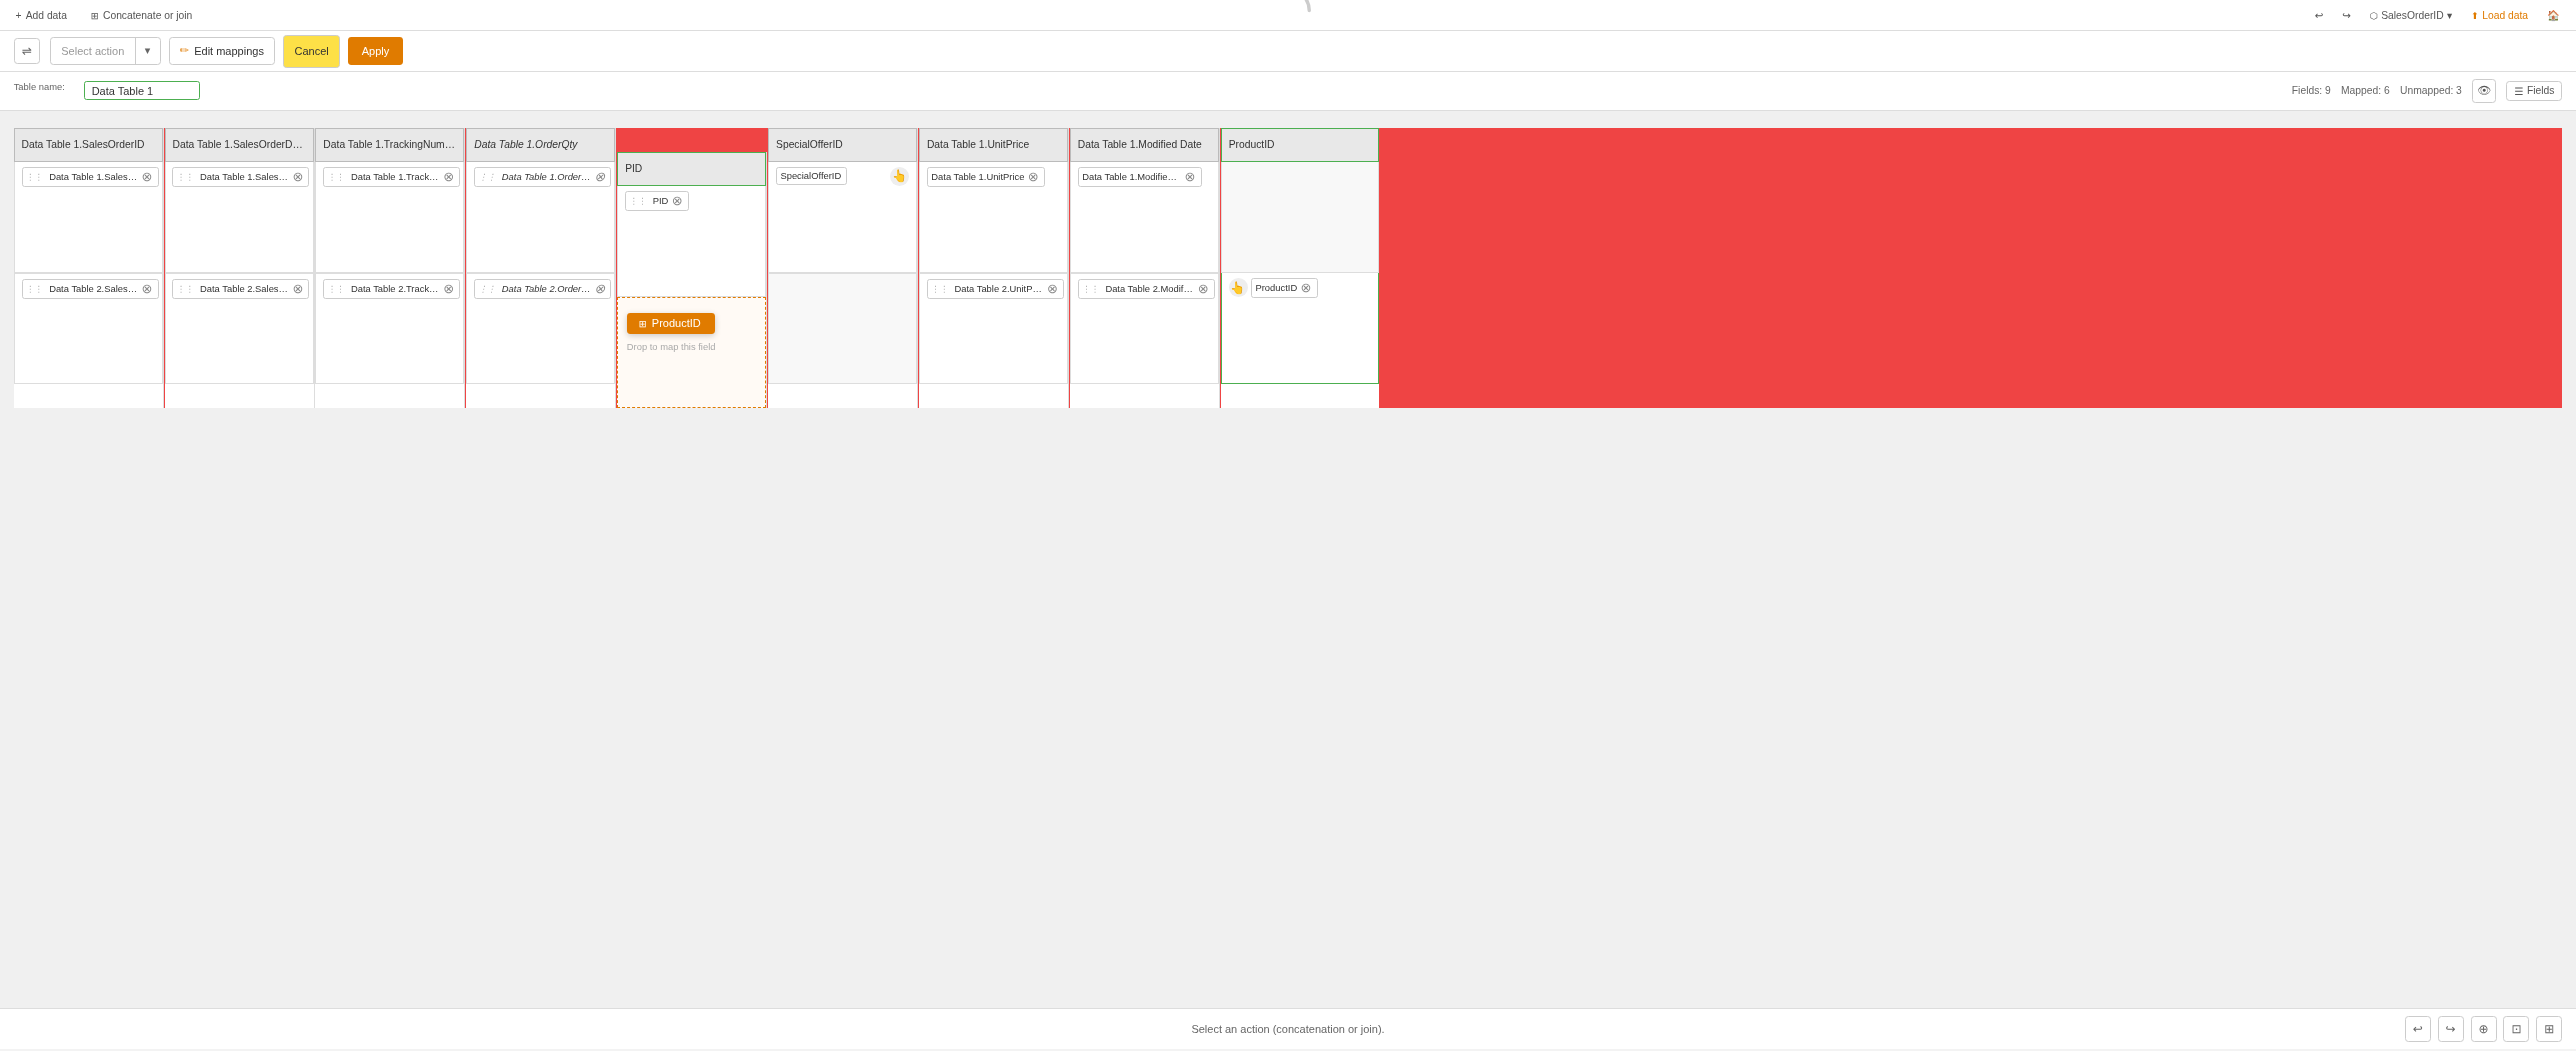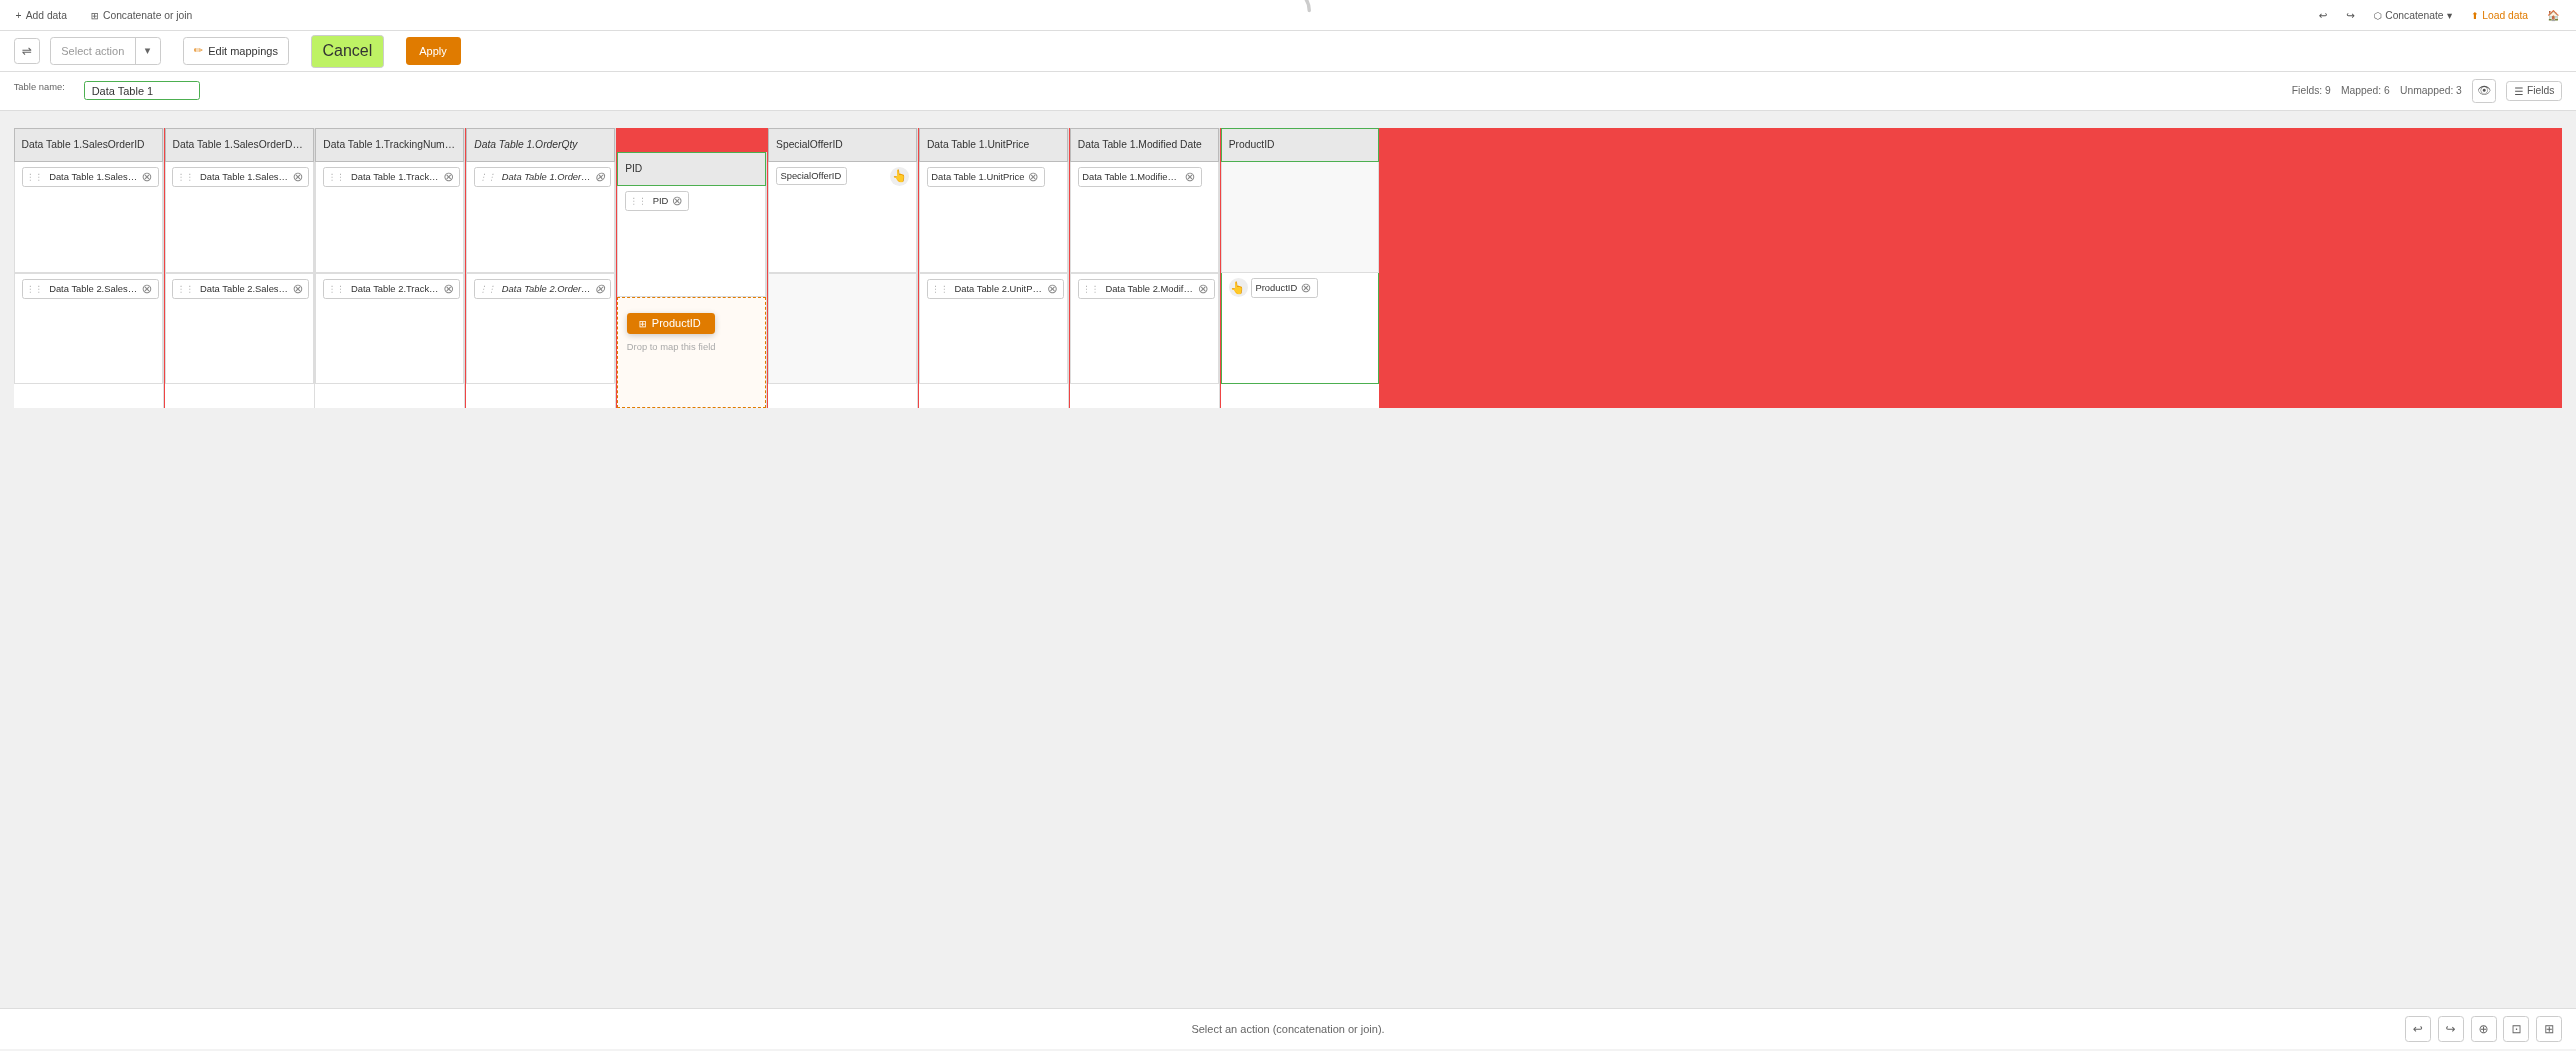--- a/index.html
+++ b/index.html
@@ -106,21 +106,21 @@
       cursor: pointer;
       display: flex;
       align-items: center;
       justify-content: center;
       font-size: 12px;
       color: #666;
     }
     .toolbar-actions {
       display: flex;
       align-items: center;
-      gap: 22px;
+      gap: 8px;
     }
     .select-action-wrapper {
       display: flex;
       align-items: center;
       border: 0.9px solid #ccc;
       border-radius: 3.4px;
       background: #fff;
       height: 27.4px;
     }
     .select-action-label {
@@ -148,27 +148,27 @@
       height: 27.4px;
       padding: 0 10.3px;
       cursor: pointer;
       display: flex;
       align-items: center;
       gap: 5.1px;
       font-size: 11px;
       color: #333;
     }
     .cancel-btn {
-      background: #bef264;
+      background: #fde047;
       border: 0.9px solid #ccc;
       border-radius: 3.4px;
       height: 33px;
       padding: 0 10.3px;
       cursor: pointer;
-      font-size: 16px;
+      font-size: 11px;
       color: #333;
     }
     .apply-btn {
       background: #e07b00;
       border: none;
       border-radius: 3.4px;
       height: 27.4px;
       padding: 0 13.7px;
       cursor: pointer;
       font-size: 11px;
@@ -386,21 +386,21 @@
 
   <div class="top-nav-right">
     <div class="top-nav-btn">
       <span>↩</span>
     </div>
     <div class="top-nav-btn">
       <span>↪</span>
     </div>
     <div class="associations-btn">
       <span style="font-size:9.4px;">⬡</span>
-      <span>Concatenate</span>
+      <span>SalesOrderID</span>
       <span>▾</span>
     </div>
     <div class="load-data-btn">
       <span style="font-size:9.4px;">⬆</span>
       <span>Load data</span>
     </div>
     <div class="home-icon-top">
       <span>🏠</span>
     </div>
   </div>

